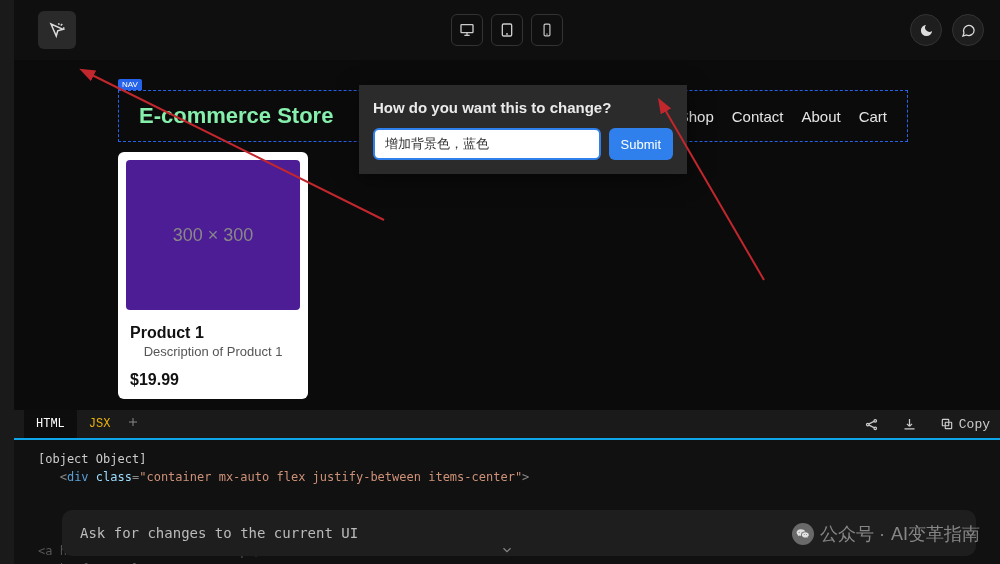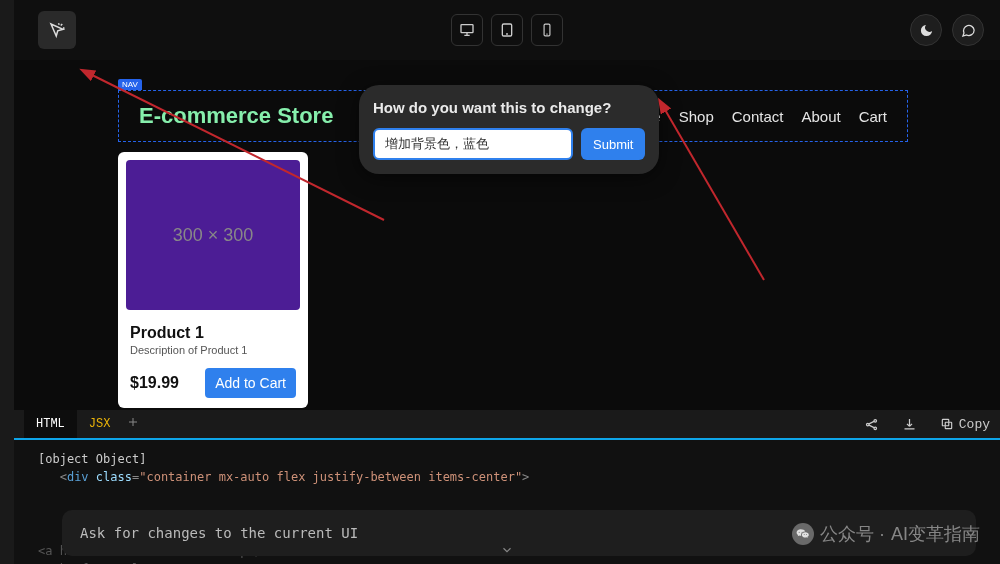--- a/index.html
+++ b/index.html
@@ -72,30 +72,30 @@
     color: #111; overflow: hidden;
   }
   .product-img {
     margin: 8px; height: 150px; background: #4c1d95;
     border-radius: 4px;
     display: flex; align-items: center; justify-content: center;
     color: #888; font-size: 18px;
   }
   .product-body { padding: 6px 12px 10px; }
   .product-title { font-weight: 700; font-size: 16px; }
-  .product-desc { color: #555; font-size: 11px; margin-top: 2px; }
+  .product-desc { color: #555; font-size: 13px; margin-top: 2px; text-align: center; }
   .product-row { display: flex; align-items: center; justify-content: space-between; margin-top: 12px; }
   .price { font-weight: 700; font-size: 16px; }
   .atc {
     background: #2F80ED; color: #fff; font-size: 14px;
     padding: 7px 10px; border-radius: 4px; border: none; cursor: pointer;
   }
   .change-modal {
-    position: absolute; left: 345px; top: 25px; width: 300px;
-    background: #2b2b2b; border-radius: 20px; padding: 14px 14px;
+    position: absolute; left: 345px; top: 25px; width: 328px;
+    background: #2b2b2b; border-radius: 0; padding: 14px 14px;
     box-shadow: 0 4px 20px rgba(0,0,0,.5);
   }
   .modal-title { font-size: 15px; font-weight: 600; color: #eaeaea; }
   .modal-row { display: flex; gap: 8px; margin-top: 12px; }
   .modal-input {
     flex: 1; height: 32px; border: 2px solid #2F80ED; border-radius: 6px;
     padding: 0 10px; font-size: 13px; color: #333; background: #fff;
   }
   .modal-submit {
     background: #2F80ED; border: none; color: #fff; font-size: 13px;
@@ -209,21 +209,20 @@
     </div>
   </div>
 
   <div class="product-card">
     <div class="product-img">300 × 300</div>
     <div class="product-body">
       <div class="product-title">Product 1</div>
       <div class="product-desc">Description of Product 1</div>
       <div class="product-row">
         <div class="price">$19.99</div>
-        <button class="atc">Add to Cart</button>
       </div>
     </div>
   </div>
 
   <div class="change-modal">
     <div class="modal-title">How do you want this to change?</div>
     <div class="modal-row">
       <input class="modal-input" value="增加背景色，蓝色" style="">
       <button class="modal-submit">Submit</button>
     </div>

